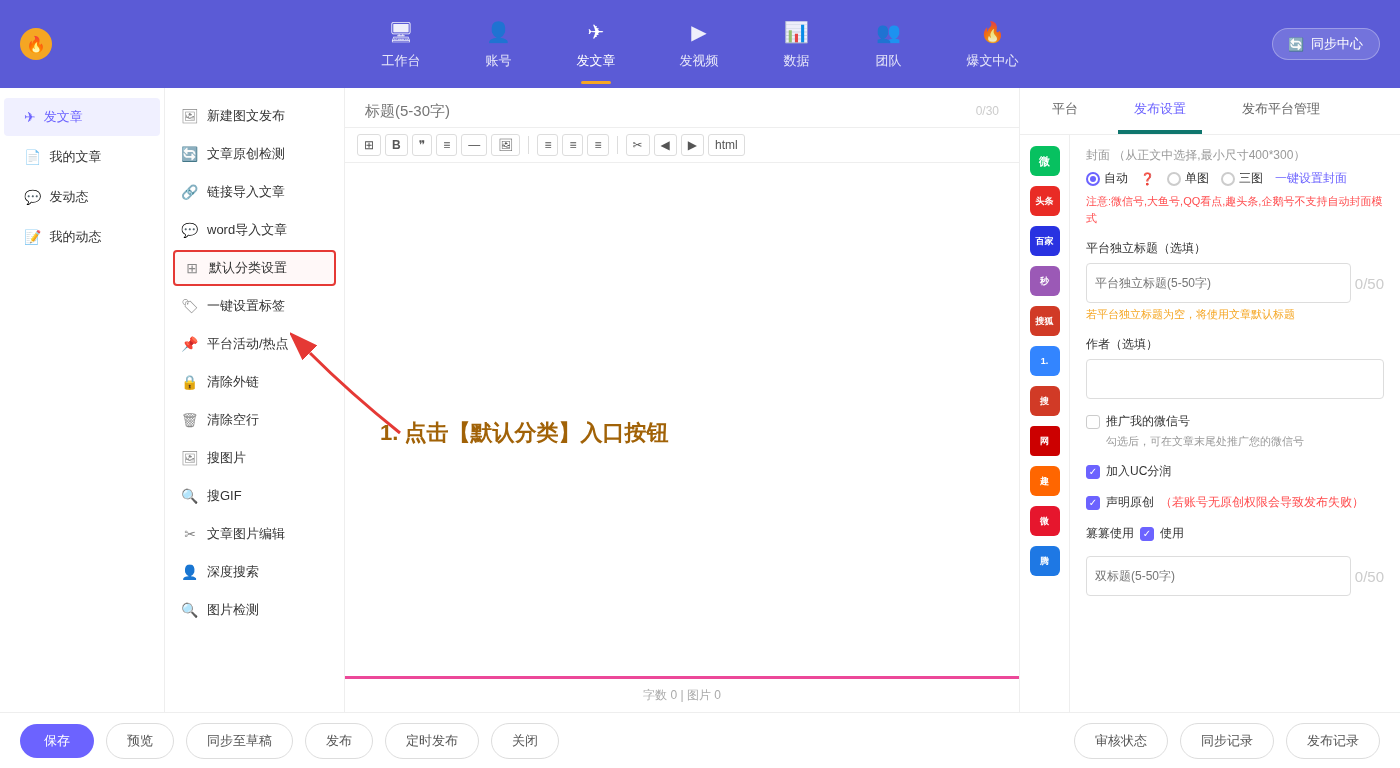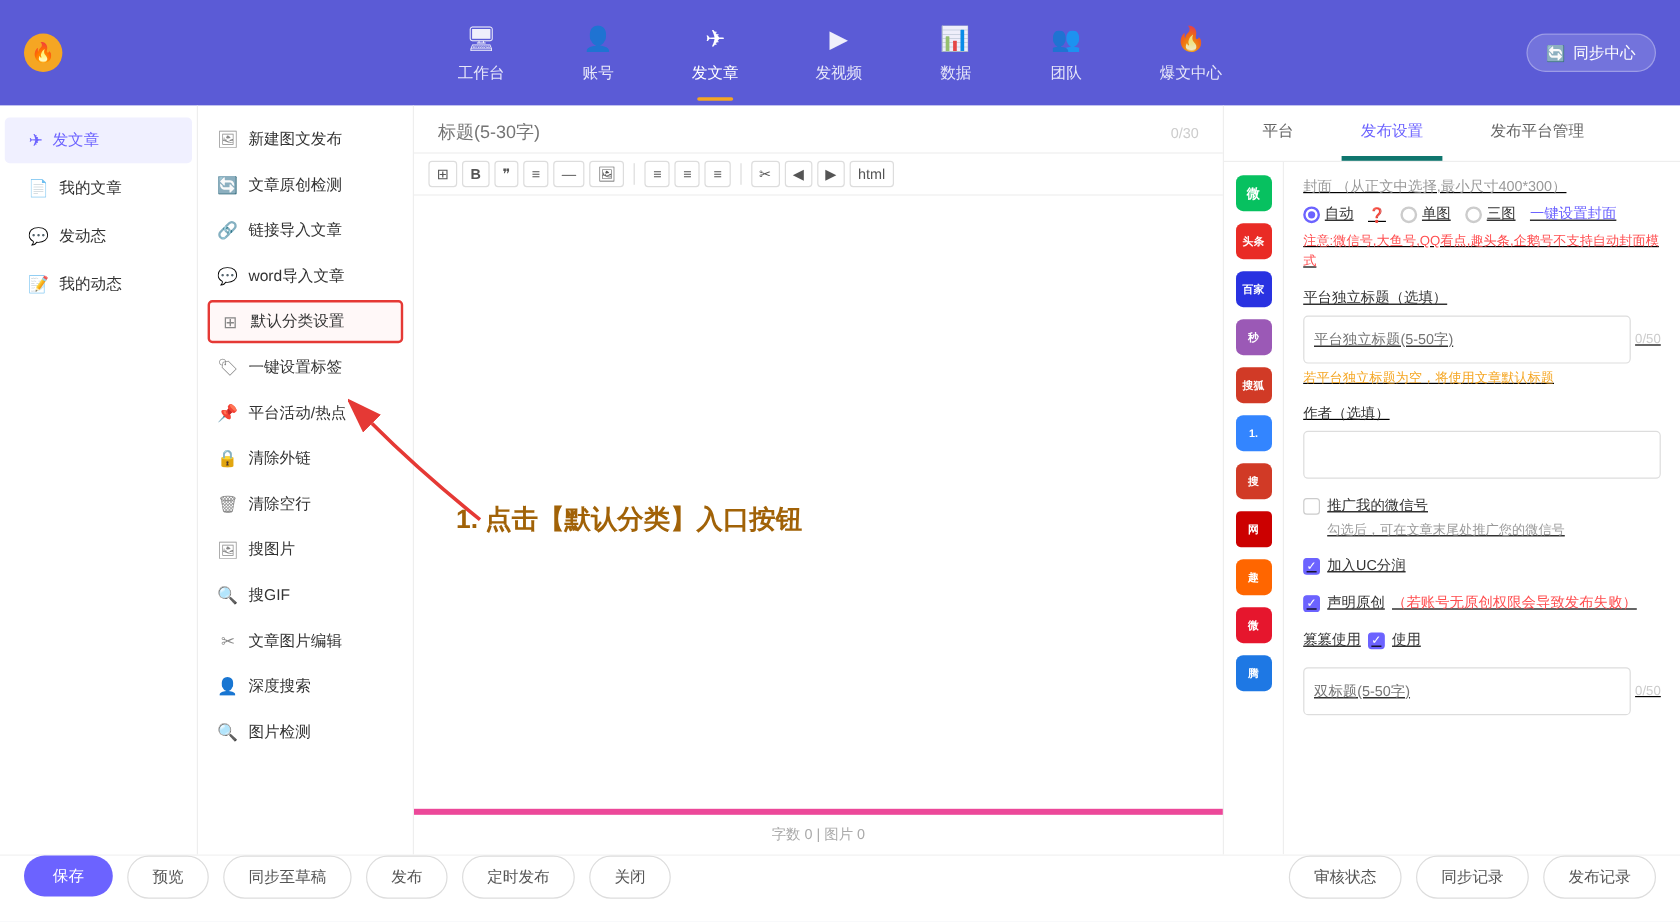--- a/index.html
+++ b/index.html
@@ -197,21 +197,21 @@
       background: #fff;
       border-radius: 3px;
     }
     .tb-sep { width: 1px; height: 18px; background: #ddd; margin: 0 4px; }
     .editor-content {
       flex: 1;
       padding: 20px;
     }
     .editor-footer {
       padding: 8px 20px;
-      border-top: 5px solid #ec4899;
+      border-top: 3px solid #ec4899;
       color: #aaa;
       font-size: 12px;
       text-align: center;
     }
 
     
     .right-panel {
       width: 380px;
       background: #fff;
       display: flex;
@@ -258,21 +258,20 @@
     .right-content {
       display: flex;
       flex: 1;
       overflow: hidden;
     }
     .settings-panel {
       flex: 1;
       padding: 12px 16px;
       overflow-y: auto;
       font-size: 12px;
-      text-decoration: underline;
     }
 
     
     .setting-section { margin-bottom: 14px; }
     .setting-label {
       color: #333;
       font-size: 12px;
       margin-bottom: 6px;
       font-weight: 500;
     }
@@ -328,21 +327,21 @@
       padding: 12px 8px;
       font-size: 12px;
       outline: none;
       color: #999;
     }
     .input-with-count {
       display: flex;
       align-items: center;
       gap: 4px;
     }
-    .count-badge { color: #ccc; font-size: 11px; white-space: nowrap; }
+    .count-badge { color: #ccc; font-size: 15px; white-space: nowrap; }
 
     .hint-text {
       color: #f5a623;
       font-size: 11px;
       margin-top: 4px;
     }
 
     .checkbox-row {
       display: flex;
       align-items: center;
@@ -381,21 +380,21 @@
       font-size: 11px;
       font-weight: bold;
     }
 
     
     .bottom-bar {
       height: 56px;
       background: #fff;
       border-top: 1px solid #eee;
       display: flex;
-      align-items: flex-start;
+      align-items: center;
       justify-content: center;
       gap: 12px;
       padding: 0 20px;
     }
     .btn-primary {
       background: #6c63ff;
       color: #fff;
       border: none;
       border-radius: 20px;
       padding: 8px 24px;

